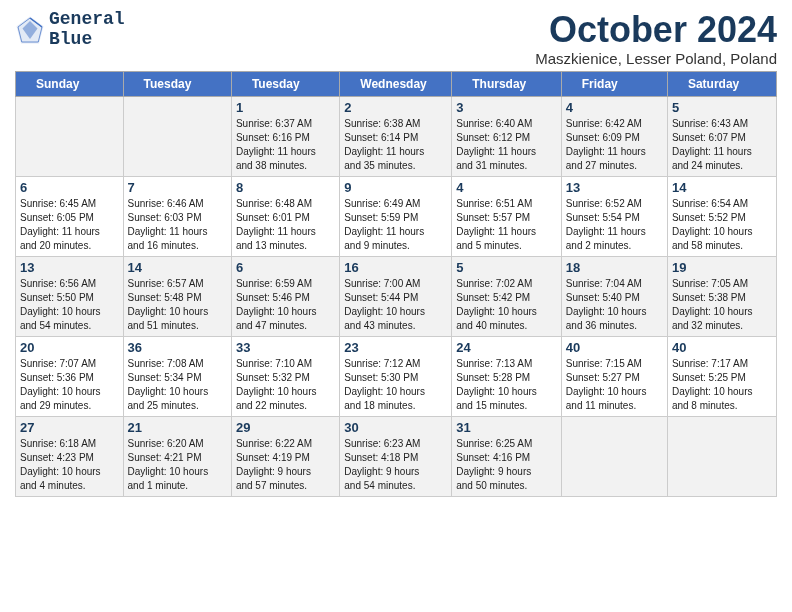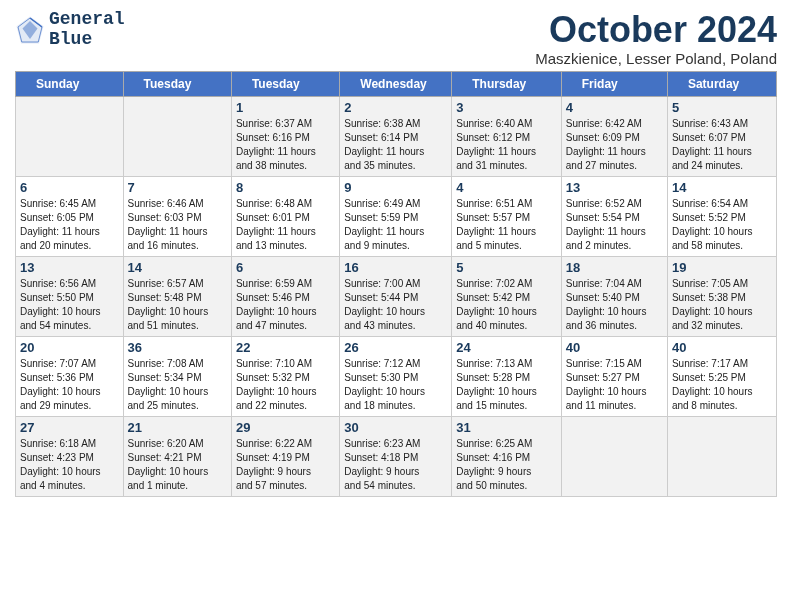--- a/index.html
+++ b/index.html
@@ -210,25 +210,25 @@
       <tr>
         <td>
           <span class="day-num">20</span>
           <div class="day-info">Sunrise: 7:07 AM<br>Sunset: 5:36 PM<br>Daylight: 10 hours<br>and 29 minutes.</div>
         </td>
         <td>
           <span class="day-num">36</span>
           <div class="day-info">Sunrise: 7:08 AM<br>Sunset: 5:34 PM<br>Daylight: 10 hours<br>and 25 minutes.</div>
         </td>
         <td>
-          <span class="day-num">22</span>
+          <span class="day-num">33</span>
           <div class="day-info">Sunrise: 7:10 AM<br>Sunset: 5:32 PM<br>Daylight: 10 hours<br>and 22 minutes.</div>
         </td>
         <td>
-          <span class="day-num">26</span>
+          <span class="day-num">23</span>
           <div class="day-info">Sunrise: 7:12 AM<br>Sunset: 5:30 PM<br>Daylight: 10 hours<br>and 18 minutes.</div>
         </td>
         <td>
           <span class="day-num">24</span>
           <div class="day-info">Sunrise: 7:13 AM<br>Sunset: 5:28 PM<br>Daylight: 10 hours<br>and 15 minutes.</div>
         </td>
         <td>
           <span class="day-num">40</span>
           <div class="day-info">Sunrise: 7:15 AM<br>Sunset: 5:27 PM<br>Daylight: 10 hours<br>and 11 minutes.</div>
         </td>

